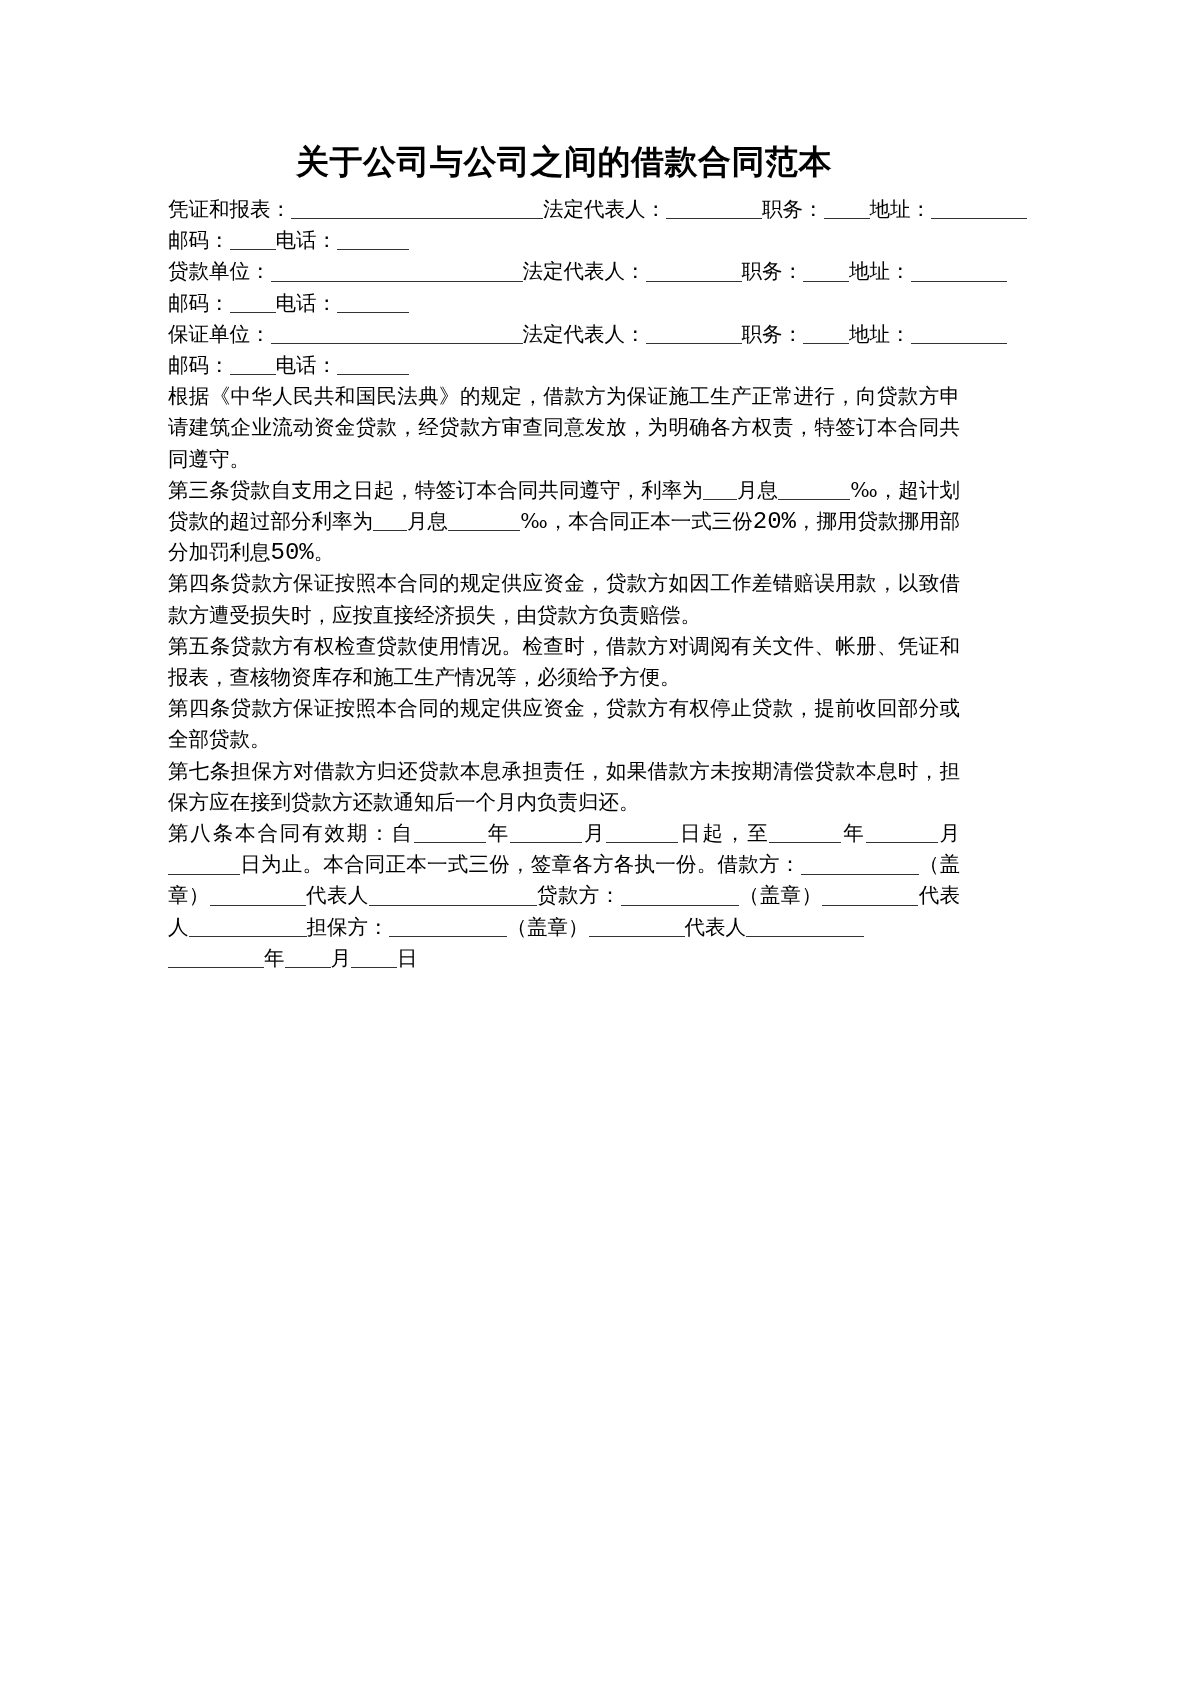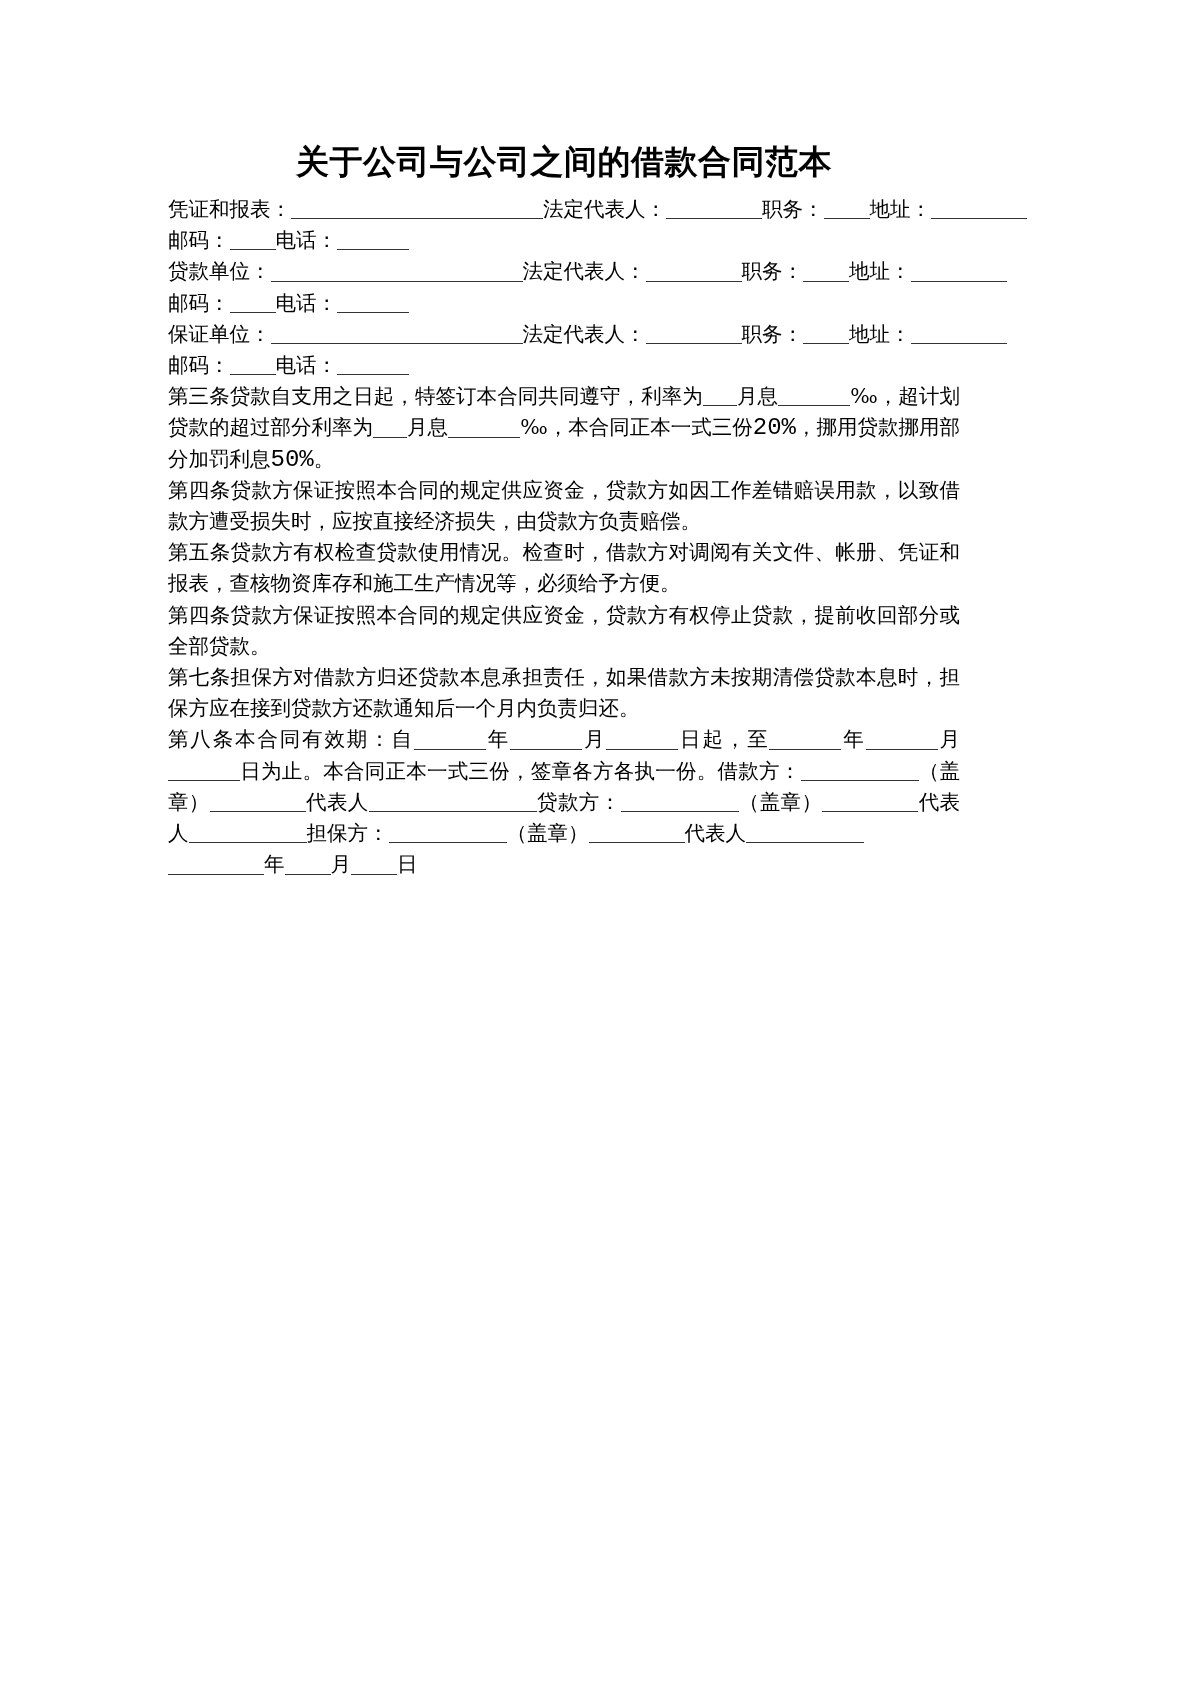--- a/index.html
+++ b/index.html
@@ -72,20 +72,21 @@
     <p class="para party-line"><span>邮码：</span><span class="blank b-sm"></span><span>电话：</span><span class="blank b-md"></span></p>
 
     <p class="para party-line"><span>贷款单位：</span><span class="blank b-xxl"></span><span>法定代表人：</span><span class="blank b-lg"></span><span>职务：</span><span class="blank b-sm"></span><span>地址：</span><span class="blank b-addr"></span></p>
 
     <p class="para party-line"><span>邮码：</span><span class="blank b-sm"></span><span>电话：</span><span class="blank b-md"></span></p>
 
     <p class="para party-line"><span>保证单位：</span><span class="blank b-xxl"></span><span>法定代表人：</span><span class="blank b-lg"></span><span>职务：</span><span class="blank b-sm"></span><span>地址：</span><span class="blank b-addr"></span></p>
 
     <p class="para party-line"><span>邮码：</span><span class="blank b-sm"></span><span>电话：</span><span class="blank b-md"></span></p>
 
+    <p class="para">根据《中华人民共和国民法典》的规定，借款方为保证施工生产正常进行，向贷款方申请建筑企业流动资金贷款，经贷款方审查同意发放，为明确各方权责，特签订本合同共同遵守。</p>
 
 
 
     <p class="para"><span>第三条贷款自支用之日起，特签订本合同共同遵守，利率为</span><span class="blank b-xs"></span><span>月息</span><span class="blank b-md"></span><span>‰，超计划贷款的超过部分利率为</span><span class="blank b-xs"></span><span>月息</span><span class="blank b-md"></span><span>‰，本合同正本一式三份</span><span class="num">20%</span><span>，挪用贷款挪用部分加罚利息</span><span class="num">50%</span><span>。</span></p>
 
     <p class="para">第四条贷款方保证按照本合同的规定供应资金，贷款方如因工作差错赔误用款，以致借款方遭受损失时，应按直接经济损失，由贷款方负责赔偿。</p>
 
     <p class="para">第五条贷款方有权检查贷款使用情况。检查时，借款方对调阅有关文件、帐册、凭证和报表，查核物资库存和施工生产情况等，必须给予方便。</p>
 
     <p class="para">第四条贷款方保证按照本合同的规定供应资金，贷款方有权停止贷款，提前收回部分或全部贷款。</p>

